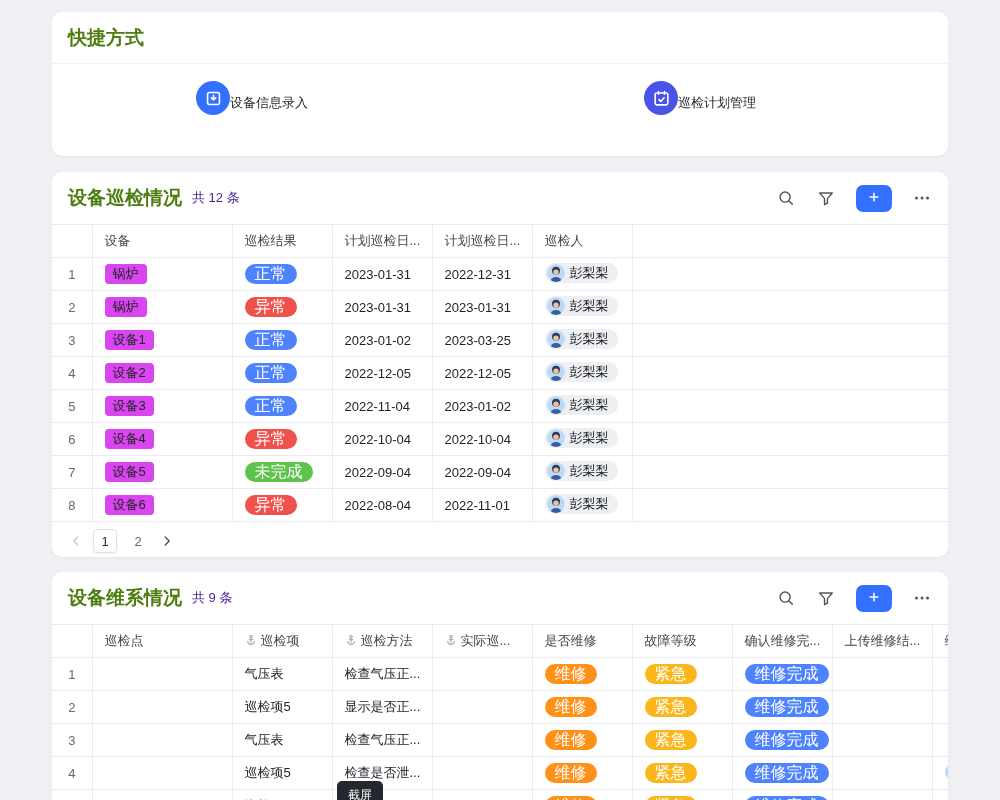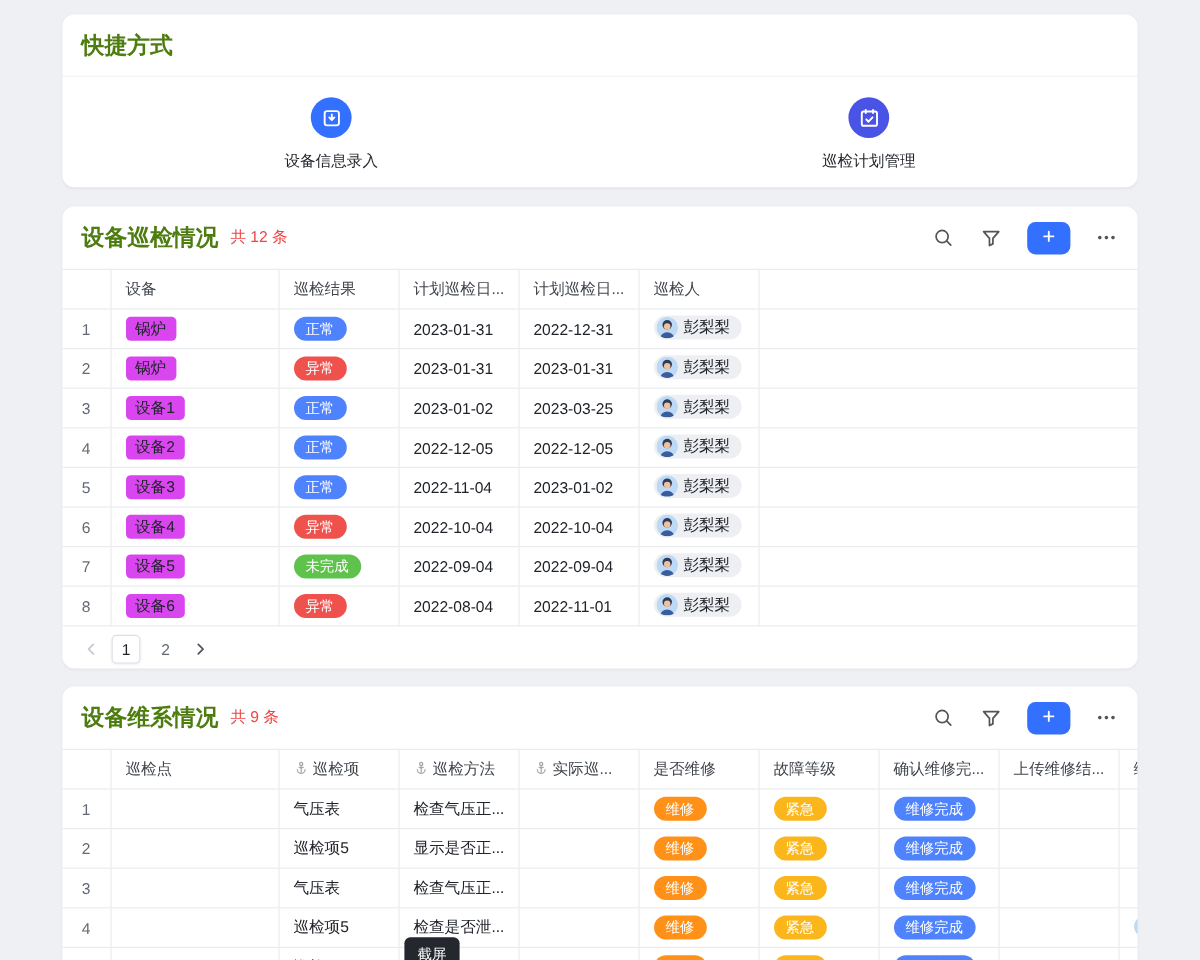--- a/index.html
+++ b/index.html
@@ -12,34 +12,34 @@
   .card{
     position:absolute;left:52px;width:896px;background:#fff;border-radius:10px;
     box-shadow:0 1px 2px rgba(31,35,41,.05);overflow:hidden;
   }
   #card-shortcuts{top:12px;height:144px}
   #card-inspection{top:172px;height:385px}
   #card-maintenance{top:572px;height:250px}
 
   .card-header{display:flex;align-items:center;height:52px;padding:0 16px}
   .card-title{font-size:19px;font-weight:700;color:#4d7c0f}
-  .count{font-size:13px;color:#ef4444;margin-left:10px}
+  .count{font-size:13px;color:#4c1d95;margin-left:10px}
   .toolbar{margin-left:auto;display:flex;align-items:center;gap:20px}
   .tool-btn{width:20px;height:20px;display:flex;align-items:center;justify-content:center;cursor:pointer}
   .tool-btn svg{width:18px;height:18px}
   .add-btn{
     width:36px;height:27px;border:none;border-radius:7px;background:var(--accent,#3370ff);
     display:flex;align-items:center;justify-content:center;cursor:pointer;
   }
   .add-btn svg{width:14px;height:14px}
 
   
   .shortcuts-header{display:flex;align-items:center;height:52px;padding:0 16px;border-bottom:1px solid #f1f2f4}
   .shortcut-row{display:flex;justify-content:space-around;align-items:flex-start;padding-top:17px}
-  .shortcut{display:flex;flex-direction:column;align-items:center;cursor:pointer;width:160px}
+  .shortcut{display:flex;flex-direction:row;align-items:center;cursor:pointer;width:160px}
   .sc-icon{width:34px;height:34px;border-radius:50%;display:flex;align-items:center;justify-content:center}
   .sc-icon svg{width:19px;height:19px}
   .sc-label{margin-top:10px;font-size:13px;color:#1f2329}
 
   
   table.grid{border-collapse:collapse;table-layout:fixed;font-size:13px}
   #inspection-table{width:896px}
   #maintenance-table{width:980px}
   .grid th,.grid td{
     height:33px;padding:0 12px;border-bottom:1px solid #e9ebee;border-right:1px solid #e9ebee;
@@ -49,21 +49,21 @@
   .grid .num-col{text-align:center;color:#646a73;padding:0}
   .grid .filler{border-right:none}
   .lookup{display:inline-flex;vertical-align:-1px;margin-right:4px}
   .lookup svg{width:12px;height:12px}
 
   .chip{display:inline-block;background:#d946ef;border-radius:4px;padding:2px 8px;line-height:16px}
   .person-chip{display:inline-flex;align-items:center;gap:5px;background:#edeff2;border-radius:11px;padding:1px 9px 1px 2px;line-height:18px}
   .avatar{width:18px;height:18px;border-radius:50%;overflow:hidden;display:inline-block;flex:none}
   .avatar svg{width:100%;height:100%;display:block}
 
-  .badge{display:inline-block;min-width:34px;text-align:center;padding:2px 10px;border-radius:11px;font-size:12px;line-height:16px;color:#fff}
+  .badge{display:inline-block;min-width:34px;text-align:center;padding:2px 10px;border-radius:11px;font-size:16px;line-height:16px;color:#fff}
   .badge[data-status="normal"]{background:var(--badge-normal,#4e83fd)}
   .badge[data-status="confirm"]{background:var(--badge-confirm,#4e83fd)}
   .badge[data-status="error"]{background:var(--badge-error,#ef514c)}
   .badge[data-status="incomplete"]{background:var(--badge-incomplete,#5ec24c)}
   .badge[data-status="repair"]{background:var(--badge-repair,#ff9119)}
   .badge[data-status="urgent"]{background:var(--badge-urgent,#fbb61b)}
 
   .pagination{display:flex;align-items:center;gap:9px;padding:6px 16px;height:38px}
   .pg-chevron{width:16px;height:16px;display:flex;align-items:center;justify-content:center;cursor:pointer}
   .pg-chevron svg{width:14px;height:14px}

